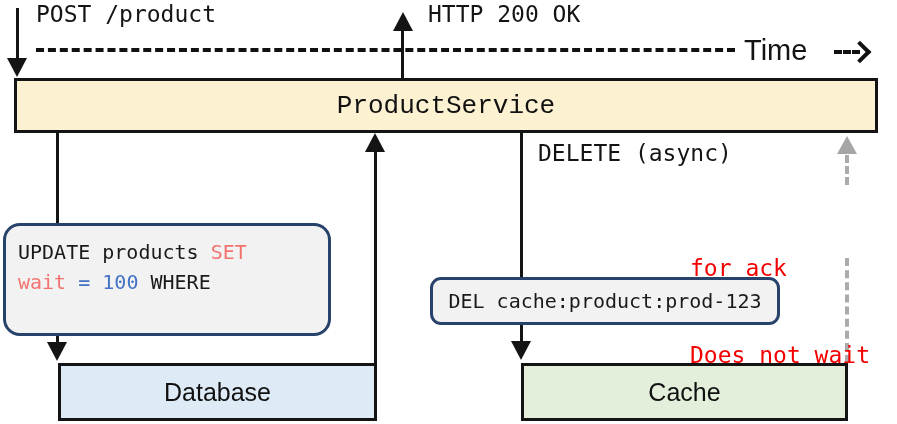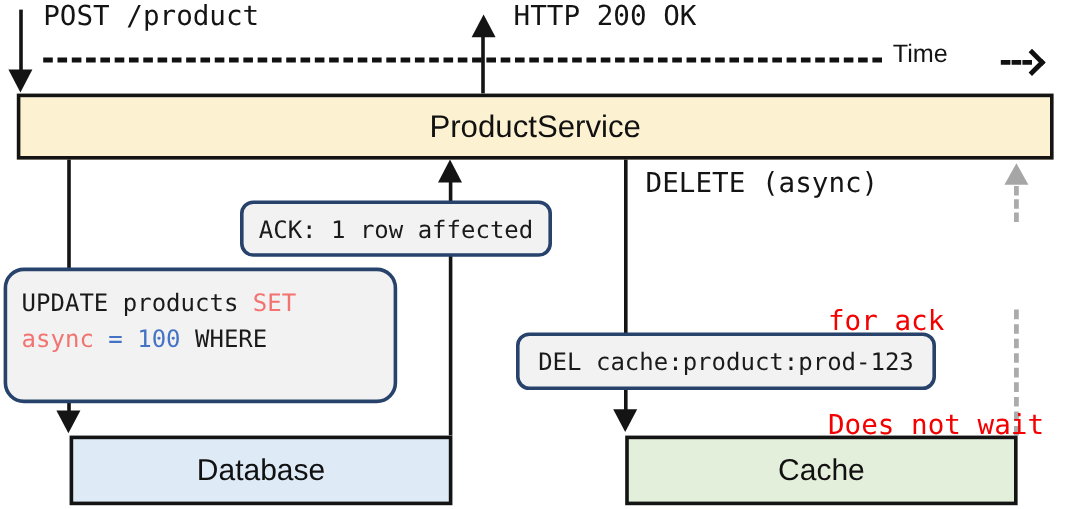--- a/index.html
+++ b/index.html
@@ -72,21 +72,21 @@
 
   <div class="vline" style="left:16px; top:8px; height:52px;"></div>
   <div class="head down" style="left:7px; top:58px;"></div>
   <div class="abs mono" style="left:36px; top:1px;">POST /product</div>
 
   <div class="head up" style="left:393px; top:12px;"></div>
   <div class="vline" style="left:401px; top:29px; height:49px;"></div>
   <div class="abs mono" style="left:428px; top:1px;">HTTP 200 OK</div>
 
   <div class="hdash" style="left:36px; top:48px; width:699px;"></div>
-  <div class="abs sans" style="left:744px; top:34px; font-size:21px;">Time</div>
+  <div class="abs sans" style="left:744px; top:34px; font-size:29px;">Time</div>
   <div class="hdash" style="left:834px; top:50px; width:26px;"></div>
   <div class="chev" style="left:852px; top:44px;"></div>
 
   <div class="vline" style="left:56px; top:131px; height:213px;"></div>
   <div class="head down" style="left:47px; top:342px;"></div>
 
   <div class="vline" style="left:374px; top:150px; height:213px;"></div>
   <div class="head up" style="left:365px; top:133px;"></div>
 
   <div class="vline" style="left:520px; top:131px; height:211px;"></div>
@@ -96,34 +96,31 @@
   <div class="gray-dash" style="left:845px; top:155px; height:30px;"></div>
   <div class="gray-dash" style="left:845px; top:258px; height:105px;"></div>
 
   <div class="abs mono" style="left:538px; top:140px;">DELETE (async)</div>
 
   <div class="abs mono" id="note-red" style="left:690px; top:196px;">
     <div>for ack</div>
     <div>Does not wait</div>
   </div>
 
-  <div class="codebox" style="left:200px; top:167px; width:260px; height:47px;">
-    <span>ACK: 1 row affected</span>
-  </div>
 
   <div class="codebox" id="sql-box" style="left:3px; top:223px; width:328px; height:113px;">
     <div class="sqlline"><span class="tk-k">UPDATE products </span><span class="tk-r">SET</span></div>
-    <div class="sqlline"><span class="tk-r">async</span><span class="tk-b"> = 100</span><span class="tk-k"> WHERE</span></div>
+    <div class="sqlline"><span class="tk-r">wait</span><span class="tk-b"> = 100</span><span class="tk-k"> WHERE</span></div>
   </div>
 
   <div class="codebox" style="left:410px; top:277px; width:350px; height:48px;margin-left:20px;">
     <span>DEL cache:product:prod-123</span>
   </div>
 
-  <div class="entity" id="service-box" style="left:14px; top:78px; width:864px; height:55px;">
+  <div class="entity" id="service-box" style="left:14px; top:78px; width:864px; height:55px;font-family:Liberation Mono, monospace;">
     <span>ProductService</span>
   </div>
 
   <div class="entity" id="database-box" style="left:58px; top:363px; width:319px; height:58px;">
     <span>Database</span>
   </div>
 
   <div class="entity" id="cache-box" style="left:521px; top:363px; width:327px; height:58px;">
     <span>Cache</span>
   </div>

